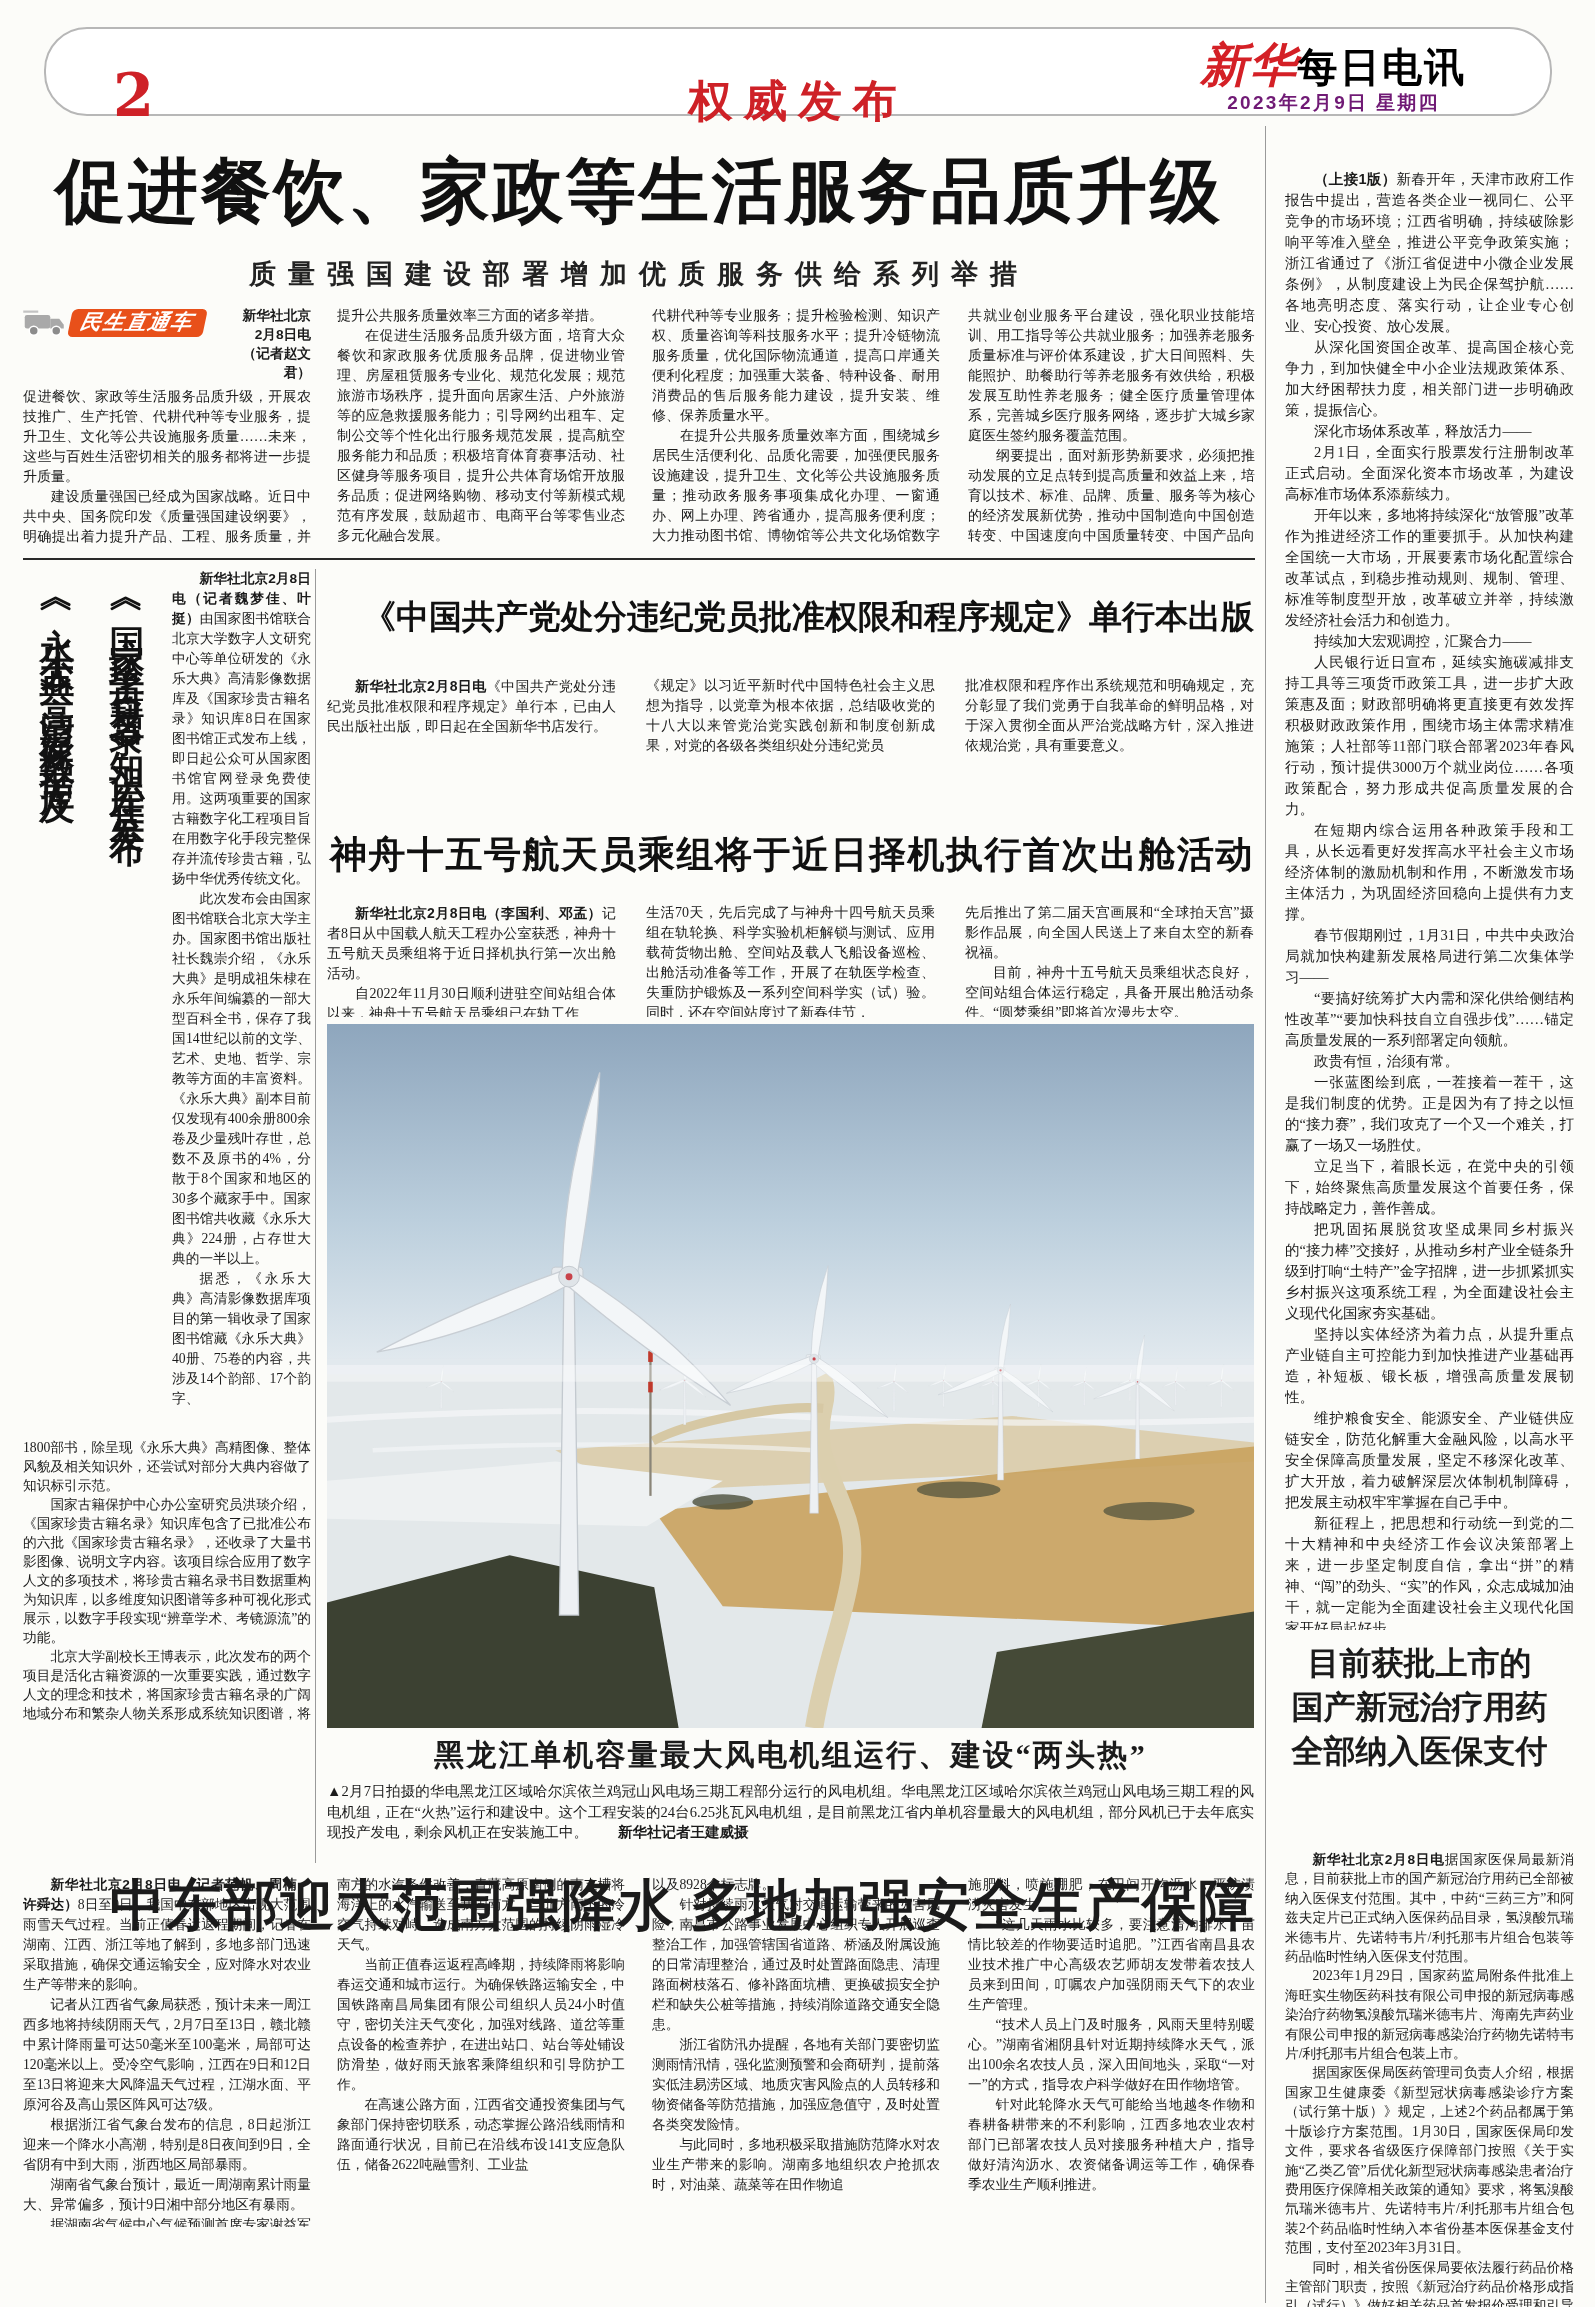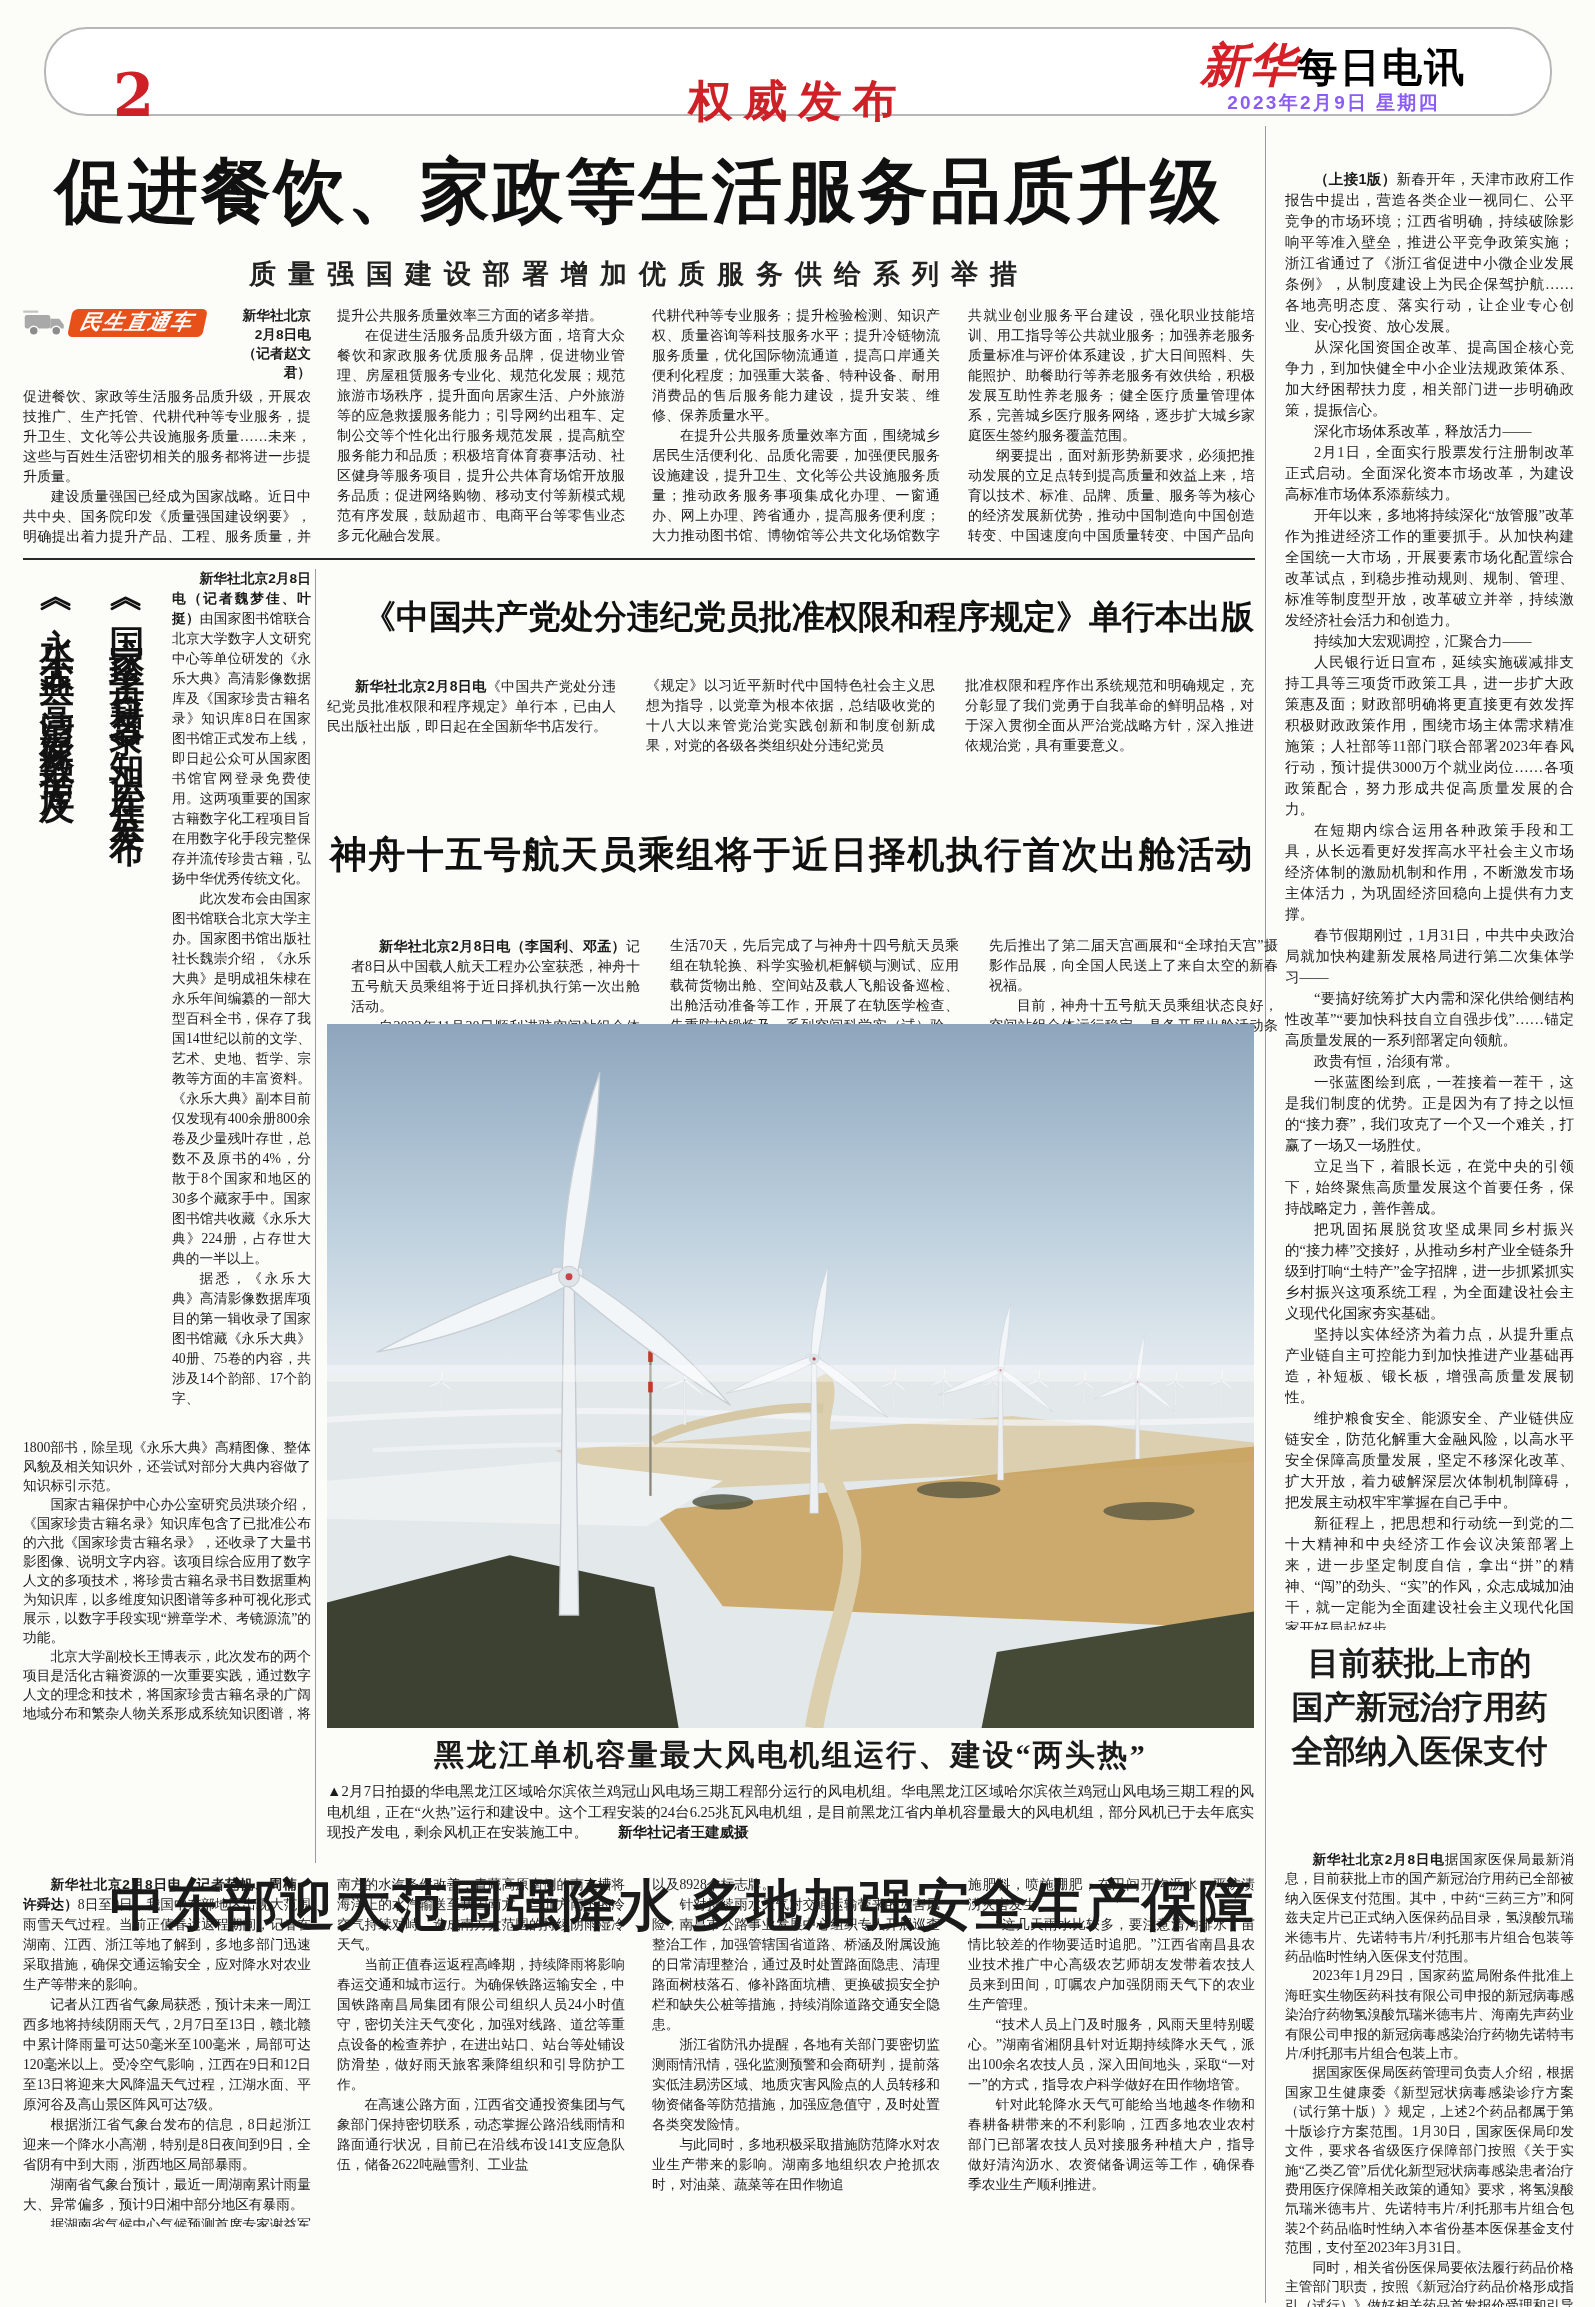--- a/index.html
+++ b/index.html
@@ -8,21 +8,21 @@
   
   .band{position:absolute;left:44px;top:27px;width:1504px;height:85px;border:2.3px solid #b7b7b7;
         border-radius:43px;background:#fff;}
   .pageno{position:absolute;left:67px;top:32px;font-size:59px;font-weight:700;color:#ce2127;
           font-family:"DejaVu Serif",serif;}
   .section{position:absolute;left:0;top:43px;width:100%;text-align:center;font-size:44px;
            font-weight:900;color:#ce2127;letter-spacing:10.7px;}
   .masthead{position:absolute;right:53px;top:12px;width:327px;text-align:center;line-height:1.05;}
   .mh-script{font-size:47px;font-style:italic;font-weight:900;color:#d42026;letter-spacing:1.5px;}
   .mh-rest{font-size:40px;font-weight:900;color:#000000;letter-spacing:2.3px;}
-  .mh-date{font-size:19px;font-weight:700;color:#8b5cf6;letter-spacing:2.3px;margin-top:3px;
+  .mh-date{font-size:19px;font-weight:700;color:#701a75;letter-spacing:2.3px;margin-top:3px;
            font-family:"Liberation Sans",sans-serif;}
   
   p.para{margin:0;text-indent:2em;text-align:justify;}
   p.para.cont{text-indent:0;}
   .dl{font-family:"Liberation Sans","DejaVu Sans",sans-serif;font-weight:700;}
   .bodycol{overflow:hidden;font-size:14px;line-height:20px;}
   .rule-h{position:absolute;background:#2a2a2a;height:1.5px;}
   .rule-v{position:absolute;background:#9a9a9a;width:0.8px;}
   
   .lead-hl{position:absolute;left:23px;top:145px;width:1232px;text-align:center;
@@ -139,21 +139,21 @@
     </div>
     <div class="ncol bodycol" style="left:319px;width:289px;height:145px;">
         <p class="para cont">《规定》以习近平新时代中国特色社会主义思想为指导，以党章为根本依据，总结吸收党的十八大以来管党治党实践创新和制度创新成果，对党的各级各类组织处分违纪党员</p>
       </div>
     <div class="ncol bodycol" style="left:638px;width:289px;height:145px;">
         <p class="para cont">批准权限和程序作出系统规范和明确规定，充分彰显了我们党勇于自我革命的鲜明品格，对于深入贯彻全面从严治党战略方针，深入推进依规治党，具有重要意义。</p>
       </div>
   </div>
 
   <div class="art-hl" style="left:327px;top:830px;width:927px;font-size:37px;letter-spacing:1.5px;">神舟十五号航天员乘组将于近日择机执行首次出舱活动</div>
-  <div class="colwrap" style="left:327px;top:936px;width:927px;height:114px;margin-left:24px;">
+  <div class="colwrap" style="left:327px;top:903px;width:927px;height:114px;">
     <div class="ncol bodycol" style="left:0;width:289px;height:114px;">
       <p class="para"><b class="dl">新华社北京2月8日电（李国利、邓孟）</b><span>记者8日从中国载人航天工程办公室获悉，神舟十五号航天员乘组将于近日择机执行第一次出舱活动。</span></p>
       <div>
           <p class="para">自2022年11月30日顺利进驻空间站组合体以来，神舟十五号航天员乘组已在轨工作</p>
         </div>
     </div>
     <div class="ncol bodycol" style="left:319px;width:289px;height:114px;">
         <p class="para cont">生活70天，先后完成了与神舟十四号航天员乘组在轨轮换、科学实验机柜解锁与测试、应用载荷货物出舱、空间站及载人飞船设备巡检、出舱活动准备等工作，开展了在轨医学检查、失重防护锻炼及一系列空间科学实（试）验。同时，还在空间站度过了新春佳节，</p>
       </div>
     <div class="ncol bodycol" style="left:638px;width:289px;height:114px;">

